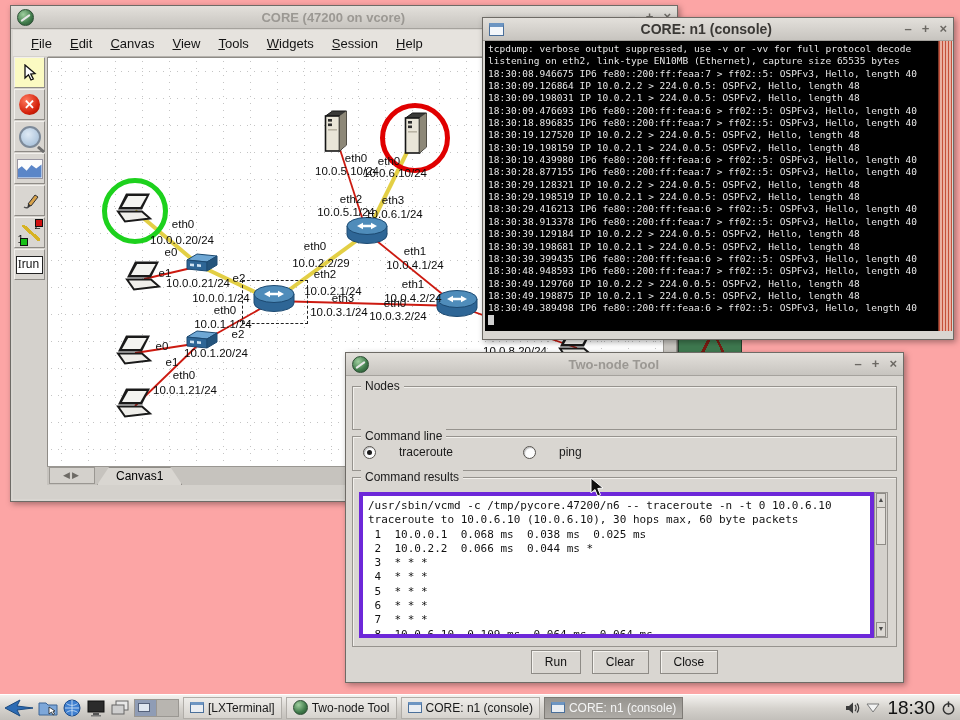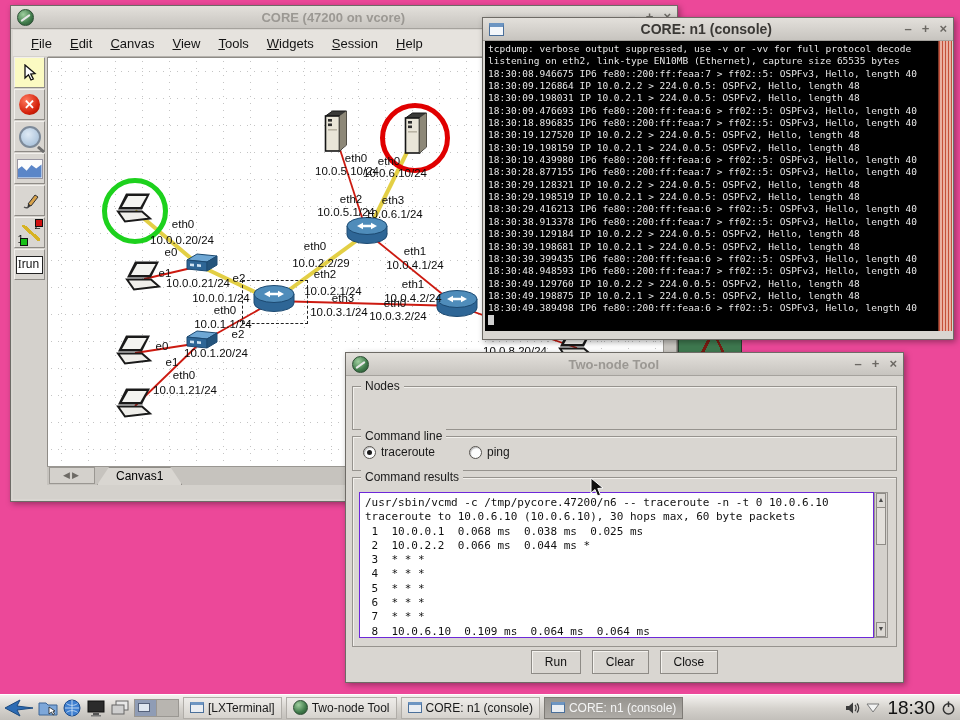--- a/index.html
+++ b/index.html
@@ -1,16 +1,16 @@
 <!DOCTYPE html>
 <html><head>
 <meta charset="utf-8">
 <style>
   html,body{margin:0;padding:0;background:#555;}
-  #stage{position:relative;width:960px;height:720px;overflow:hidden;background:#ec4899;
+  #stage{position:relative;width:960px;height:720px;overflow:hidden;background:#fca5a5;
          font-family:"Liberation Sans",sans-serif;}
   .abs{position:absolute;}
   
   .win{position:absolute;background:#d9d6d1;border:1px solid #6e6b66;box-shadow:2px 2px 6px rgba(0,0,0,.35);}
   .titlebar{position:absolute;left:0;top:0;right:0;height:23px;
             background:linear-gradient(#e3e0db,#c7c4bf);border-bottom:1px solid #a5a29d;
             display:flex;align-items:center;padding:0 6px;box-sizing:border-box;}
   .title-text{flex:1;text-align:center;font-weight:bold;font-size:13px;color:#9b9893;
               white-space:nowrap;overflow:hidden;}
   .title-text.active{color:#3a3835;font-size:14px;}
@@ -92,21 +92,21 @@
   .lframe{position:absolute;border:1px solid #96938e;box-shadow:inset 1px 1px 0 #f2f0ec;}
   .legend{position:absolute;top:-8px;left:8px;background:#d9d6d1;padding:0 4px;font-size:12px;color:#1a1a1a;}
   .fieldbox{background:#f7f6f4;border:1px solid #8e8b86;box-shadow:inset 1px 1px 2px #c9c6c1;
             font-size:12px;padding:2px 9px;color:#111;}
   .dlabel{font-size:12px;color:#1a1a1a;}
   .radio{width:11px;height:11px;border-radius:50%;border:1px solid #55524d;background:#fdfdfd;
          display:inline-block;position:relative;vertical-align:-2px;box-shadow:inset 1px 1px 1px #bbb;}
   .radio.on:after{content:"";position:absolute;left:3px;top:3px;width:5px;height:5px;border-radius:50%;background:#1a1a1a;}
   #cmd-entry{position:absolute;background:#fff;border:1px solid #8e8b86;box-shadow:inset 1px 1px 2px #cfccc7;
          font-size:11px;padding:3px 4px;white-space:nowrap;overflow:hidden;color:#111;}
-  #results-area{position:absolute;background:#fff;border:1px solid #6d28d9;
+  #results-area{position:absolute;background:#fff;border:4px solid #6d28d9;
          font-family:"DejaVu Sans Mono",monospace;font-size:11px;line-height:14.3px;color:#111;
          white-space:pre;overflow:hidden;padding:3px 5px;box-sizing:border-box;}
   #results-scroll{position:absolute;width:14px;background:#d4d1cc;border:1px solid #9a9792;box-sizing:border-box;}
   .sarrow{position:absolute;left:1px;right:1px;height:13px;background:#dcd9d4;border:1px solid #8e8b86;
           font-size:7px;text-align:center;line-height:12px;color:#4a4a4a;}
   .dlgbtn{background:#d9d6d1;border:1px solid #8e8b86;box-shadow:inset 1px 1px 0 #f4f2ee;
           font-size:12px;padding:4px 13px;color:#111;}
   #dlg-buttons{position:absolute;left:0;right:0;bottom:8px;display:flex;justify-content:center;gap:11px;}
   
   #taskbar{position:absolute;left:0;bottom:0;width:960px;height:26px;
@@ -385,21 +385,21 @@
         <span>×</span>
       </div>
     </div>
 
     <div class="lframe" style="left:6px;top:33px;width:543px;height:42px;">
       <div class="legend">Nodes</div>
     </div>
 
     <div class="lframe" style="left:6px;top:83px;width:543px;height:33px;">
       <div class="legend">Command line</div>
-      <div style="position:absolute;left:10px;top:8px;display:flex;align-items:center;gap:5px;">
+      <div style="position:absolute;left:10px;top:8px;display:flex;align-items:center;gap:23px;">
         <span class="radio on"></span>
         <span class="dlabel">traceroute</span>
         <span style="width:24px;"></span>
         <span class="radio"></span>
         <span class="dlabel">ping</span>
       </div>
     </div>
 
     <div class="lframe" style="left:6px;top:124px;width:543px;height:168px;">
       <div class="legend">Command results</div>

